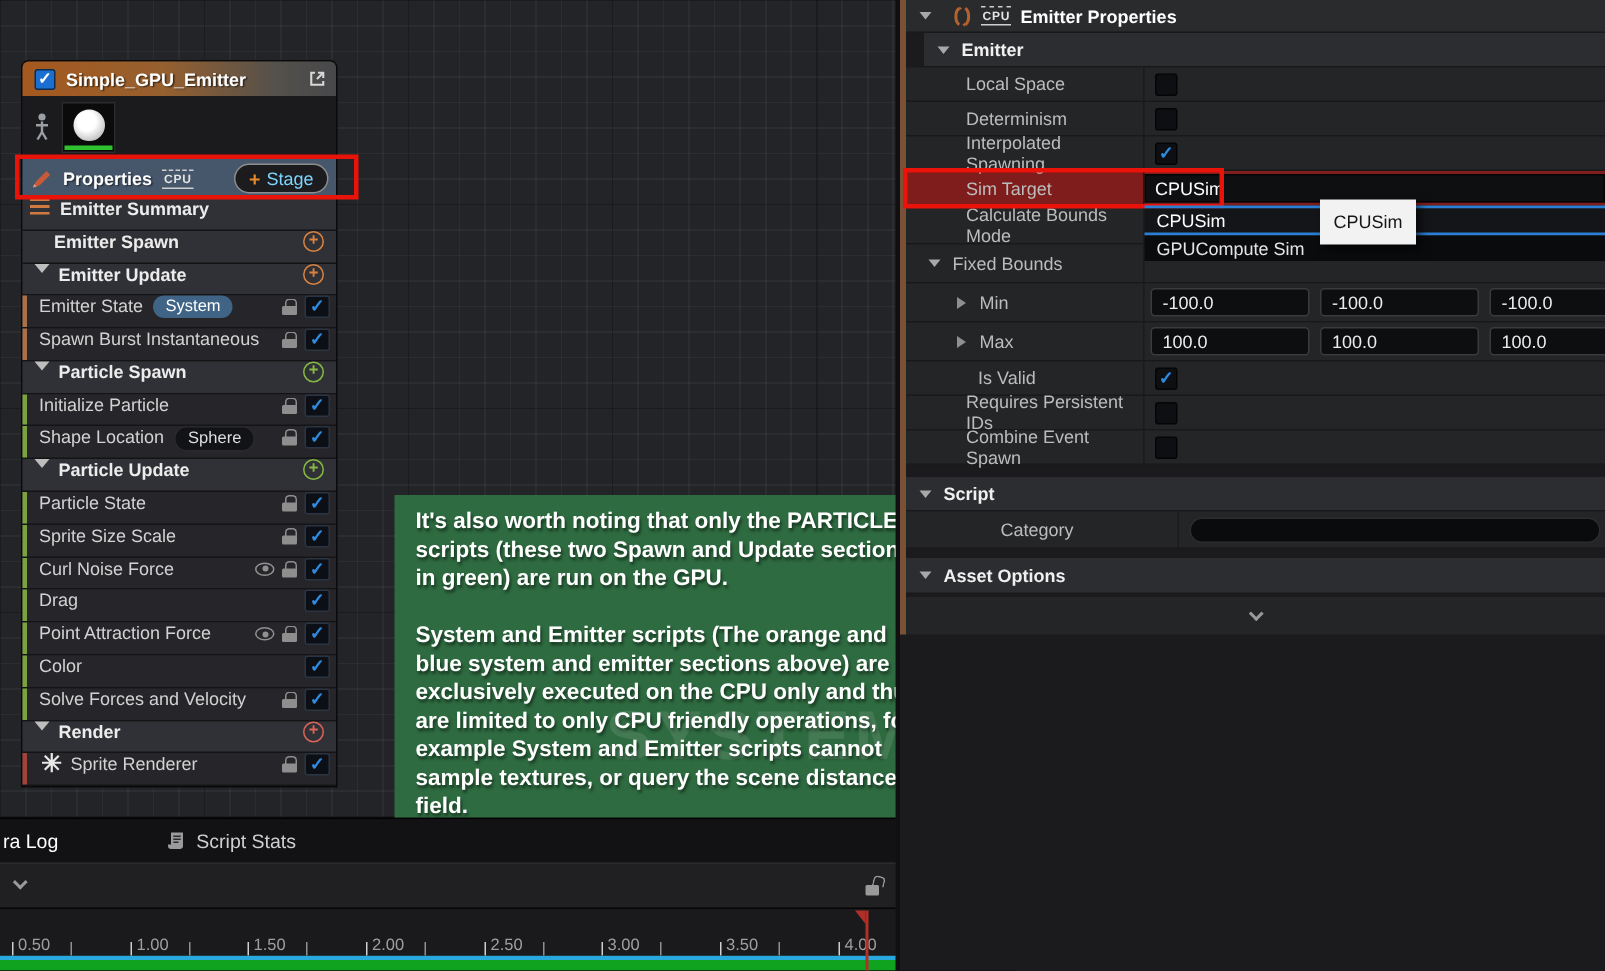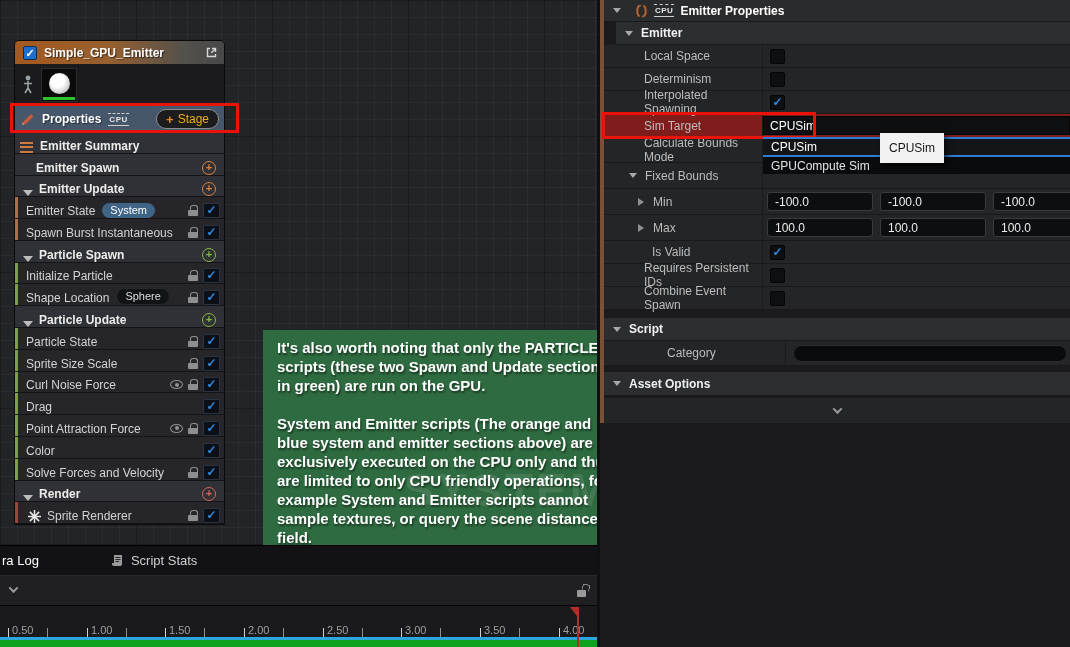--- a/index.html
+++ b/index.html
@@ -28,24 +28,24 @@
   .thumb-row { height:42px; background:#1b1b1e; display:flex; align-items:center; gap:7px; padding-left:7px; }
   .thumb { position:relative; width:36px; height:34px; background:#0b0b0c; border:1px solid #2c2c2f; }
   .thumb-sphere { position:absolute; left:7px; top:4px; width:21px; height:21px; border-radius:50%;
     background:radial-gradient(circle at 42% 38%, #ffffff 0 35%, #d9d9d9 60%, #9f9f9f 100%); }
   .thumb-green { position:absolute; left:1px; right:1px; bottom:1px; height:3px; background:#2ec22f; }
   .props-row { height:26px; background:#46566b; display:flex; align-items:center; gap:7px; padding:0 5px 0 6px; }
   .props-label { color:#fff; font-weight:bold; font-size:12px; text-shadow:1px 1px 1px rgba(0,0,0,0.5); }
   .cpu-badge { color:#e4e4e4; font-size:8px; font-weight:bold; letter-spacing:0.5px; border-top:1px dashed #cfcfcf; border-bottom:1px solid #cfcfcf; padding:1px 1px; }
   .stage-btn { margin-left:auto; display:flex; align-items:center; gap:4px; background:#1c1c1f; border:1px solid #8d8d8d; border-radius:11px; padding:2px 9px; }
   .stage-plus { color:#e98a2b; font-weight:bold; font-size:13px; line-height:11px; }
-  .stage-label { color:#eab308; font-size:12px; }
+  .stage-label { color:#7dd3fc; font-size:12px; }
 
   .stack { }
-  .srow, .ssec { height:21.79px; display:flex; align-items:flex-end; border-bottom:1px solid #141416; background:#26262a; padding-right:4px; }
+  .srow, .ssec { height:21.79px; display:flex; align-items:flex-start; border-bottom:1px solid #141416; background:#26262a; padding-right:4px; }
   .ssec { background:#303136; }
   .ssec .sec-label { color:#ececec; font-weight:bold; font-size:12px; }
   .chev { width:0; height:0; border-left:5px solid transparent; border-right:5px solid transparent; border-top:6px solid #bdbdbd; margin:0 6px 0 8px; }
   .chev-none { width:21px; }
   .plus-circle { margin-left:auto; width:14px; height:14px; border-radius:50%; border:1.5px solid; font-size:11px; font-weight:bold; line-height:10px; text-align:center; margin-right:4px; }
   .plus-circle::before { content:"+"; }
   .pc-orange { border-color:#d9823f; color:#d9823f; }
   .pc-green  { border-color:#86b844; color:#86b844; }
   .pc-red    { border-color:#d96459; color:#d96459; }
   .accent { width:3px; align-self:stretch; margin-right:8px; }
@@ -381,21 +381,21 @@
         <div class="dlabel">Sim Target</div>
         <div class="dval" style="padding-left:0;">
             <span class="combo">CPUSim</span>
           </div>
       </div>
       <div class="drow" style="height:25px;">
         <div class="dlabel">Calculate Bounds Mode</div>
         <div class="dval"></div>
       </div>
       <div class="drow" style="height:26px;">
-        <div class="dlabel" style="padding-left:16px;">
+        <div class="dlabel" style="padding-left:6px;">
             <span class="dchev"></span>
             <span>Fixed Bounds</span>
           </div>
         <div class="dval"></div>
       </div>
       <div class="drow" style="height:26px;">
         <div class="dlabel indent2">
             <span class="tri"></span>
             <span>Min</span>
           </div>

